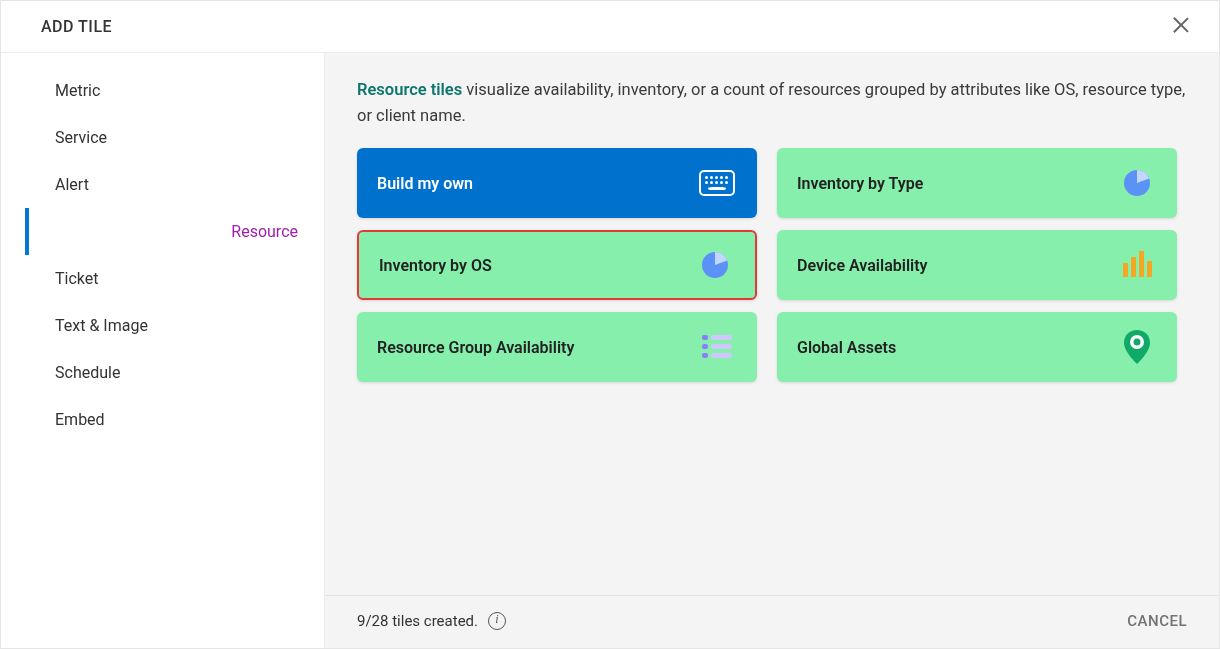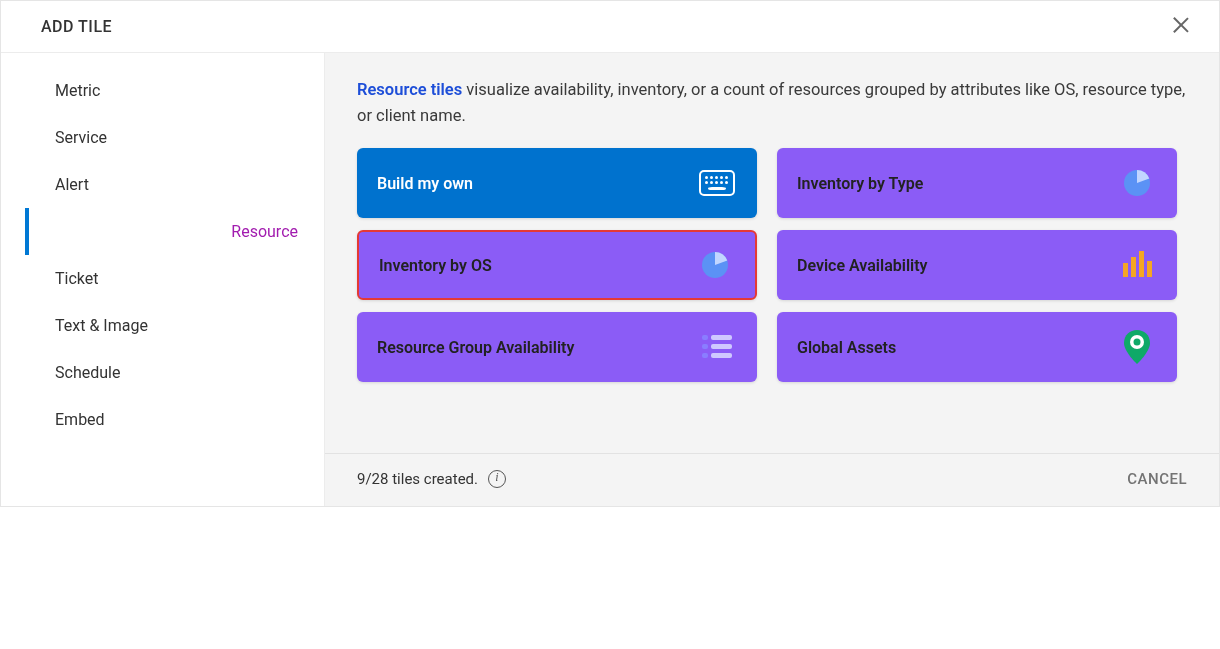--- a/index.html
+++ b/index.html
@@ -6,21 +6,21 @@
     html, body {
       width: 1220px;
       height: 649px;
       font-family: "Segoe UI", -apple-system, Roboto, Arial, sans-serif;
       background: #ffffff;
       color: #1a1a1a;
       overflow: hidden;
     }
     .modal {
       width: 1220px;
-      height: 507px;
+      height: 649px;
       display: flex;
       flex-direction: column;
       background: #fff;
       border: 1px solid #e5e5e5;
     }
     
     .header {
       height: 52px;
       display: flex;
       align-items: center;
@@ -93,31 +93,31 @@
       padding: 24px 32px 0 32px;
       overflow: auto;
     }
     .desc {
       font-size: 16.5px;
       line-height: 1.55;
       color: #3a3a3a;
       margin-bottom: 20px;
       max-width: 850px;
     }
-    .desc b { font-weight: 600; color: #1d4ed8; }
+    .desc b { font-weight: 600; color: #0f766e; }
 
     .tiles {
       display: grid;
       grid-template-columns: 1fr 1fr;
       gap: 12px 20px;
       max-width: 820px;
     }
     .tile {
       height: 70px;
-      background: #8b5cf6;
+      background: #86efac;
       border-radius: 6px;
       box-shadow: 0 1px 3px rgba(0,0,0,0.12);
       display: flex;
       align-items: center;
       padding: 0 20px;
       cursor: pointer;
       font-size: 16px;
       font-weight: 600;
       color: #222;
       position: relative;

